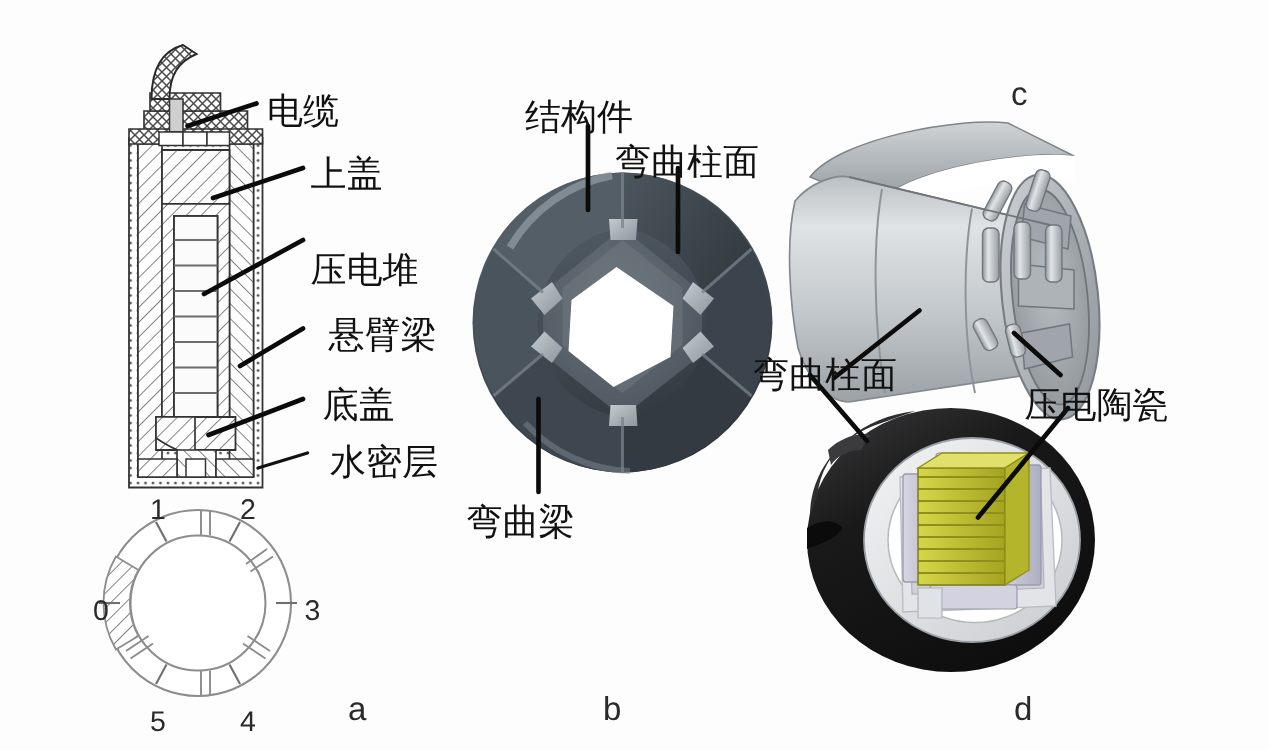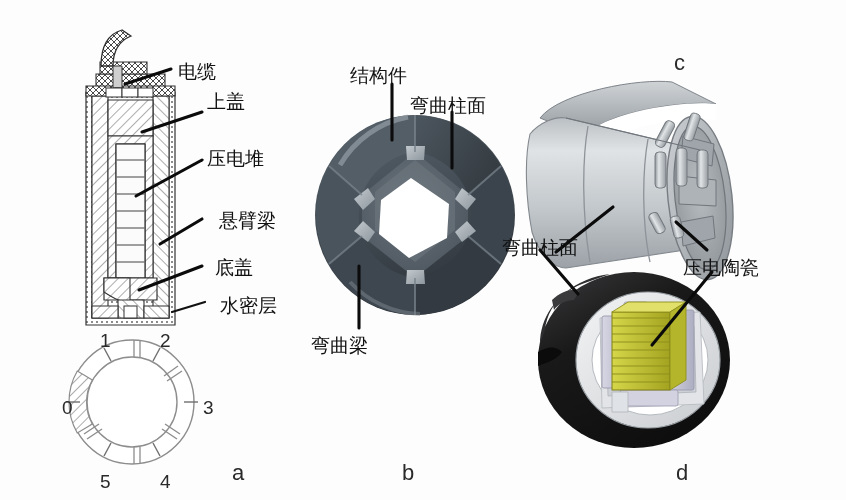--- a/index.html
+++ b/index.html
@@ -3,21 +3,21 @@
 <meta charset="utf-8">
 <style>
   html,body{margin:0;padding:0;background:#ffffff;}
   body{
     width:846px;height:500px;overflow:hidden;position:relative;
     font-family:"Liberation Sans","DejaVu Sans",sans-serif;
     background:#fdfdfd;
   }
   #stage{position:absolute;inset:0;}
   .lbl{
-    position:absolute;color:#111;font-size:19px;line-height:1;
+    position:absolute;color:#111;font-size:24px;line-height:1;
     white-space:nowrap;font-family:"DejaVu Sans","Liberation Sans",sans-serif;
   }
   .panel-letter{
     position:absolute;color:#2a2a2a;font-size:22px;line-height:1;
     font-family:"Liberation Sans",sans-serif;
   }
   .num{
     position:absolute;color:#2a2a2a;font-size:19px;line-height:1;
     font-family:"Liberation Sans",sans-serif;
   }
@@ -314,22 +314,22 @@
 
       <path d="M612,392 L628,392 L628,412 L612,412 Z" fill="#dfe2e6" stroke="#b0b4b9" stroke-width="0.8"></path>
     </g>
     <g>
       <line class="lead" x1="540" y1="250" x2="578" y2="294"></line>
       <line class="lead" x1="712" y1="272" x2="652" y2="345"></line>
     </g>
   </svg>
 
   <div class="lbl" style="left:178px;top:62px">电缆</div>
-  <div class="lbl" style="left:207px;top:92px">上盖</div>
-  <div class="lbl" style="left:207px;top:149px">压电堆</div>
+  <div class="lbl" style="left:207px;top:104px">上盖</div>
+  <div class="lbl" style="left:207px;top:168px">压电堆</div>
   <div class="lbl" style="left:219px;top:211px">悬臂梁</div>
   <div class="lbl" style="left:215px;top:258px">底盖</div>
   <div class="lbl" style="left:220px;top:296px">水密层</div>
 
   <div class="num" style="left:62px;top:398px">0</div>
   <div class="num" style="left:100px;top:331px">1</div>
   <div class="num" style="left:160px;top:331px">2</div>
   <div class="num" style="left:203px;top:398px">3</div>
   <div class="num" style="left:160px;top:472px">4</div>
   <div class="num" style="left:100px;top:472px">5</div>

